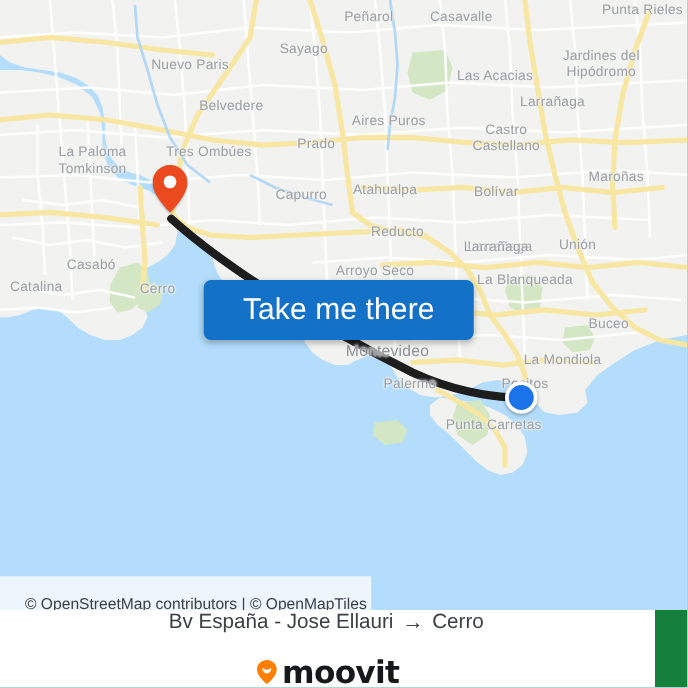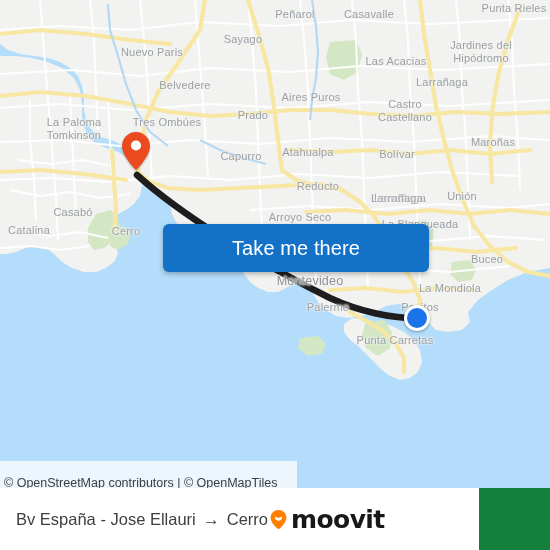--- a/index.html
+++ b/index.html
@@ -41,52 +41,52 @@
     position:absolute;width:26px;height:26px;border-radius:50%;
     background:#1a73e8;border:3px solid #ffffff;
     box-sizing:border-box;
     transform:translate(-50%,-50%);
     box-shadow:0 1px 3px rgba(0,0,0,.35);
   }
 
   
   .cta{
     position:absolute;
-    left:163px;top:224px;width:266px;height:48px;
+    left:163px;top:224px;width:216px;height:48px;
     background:#1471c8;
     border-radius:6px;
     border:none;
     color:#ffffff;
     font-family:"Liberation Sans","DejaVu Sans",sans-serif;
-    font-size:20px;
+    font-size:24px;
     letter-spacing:.1px;
     cursor:pointer;
     box-shadow:0 2px 5px rgba(0,0,0,.28);
     display:flex;align-items:center;justify-content:center;
     padding:0;
   }
 
   
   .attrib{
     position:absolute;left:0;top:461px;height:44px;
     background:#eef6fd;
     display:flex;align-items:center;
-    padding:0 4px;
+    padding:0 20px;
     box-sizing:border-box;
     color:#3c4043;
     font-size:12.5px;
     white-space:nowrap;
   }
 
   
   .footer{
-    position:absolute;left:0;top:488px;width:479px;height:62px;
+    position:absolute;left:0;top:488px;width:524px;height:62px;
     background:#ffffff;
-    display:flex;align-items:center;
-    padding:0 18px 0 16px;box-sizing:border-box;
+    display:flex;align-items:center;justify-content:space-between;
+    padding:0 18px 0 16px;box-sizing:border-box;flex-direction:column;
   }
   .route-title{
     display:flex;align-items:center;gap:7px;
     color:#3c4043;font-size:16.5px;
   }
   .route-arrow{font-size:17px;color:#3c4043;line-height:1;}
   .brand{display:flex;align-items:center;gap:2px;}
   .brand-mark{width:21px;height:21px;flex:0 0 auto;}
   .brand-word{
     font-family:"DejaVu Sans","Liberation Sans",sans-serif;

